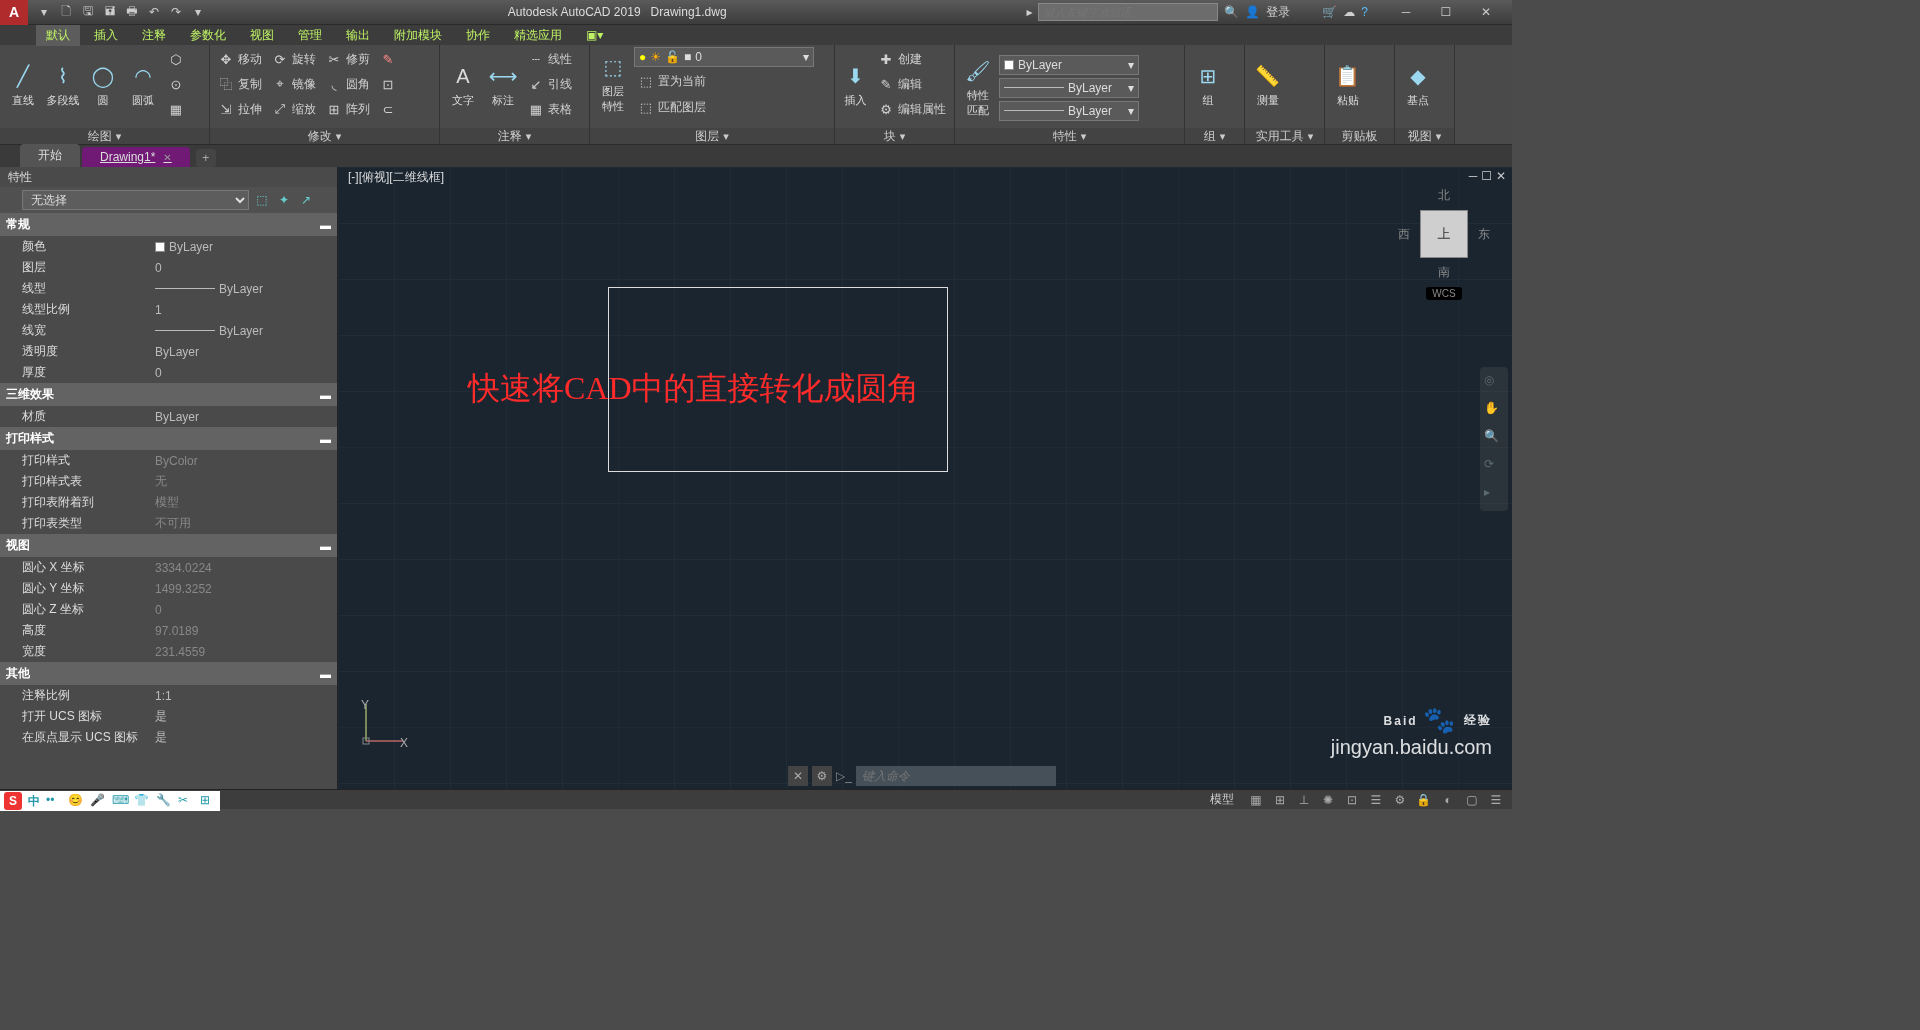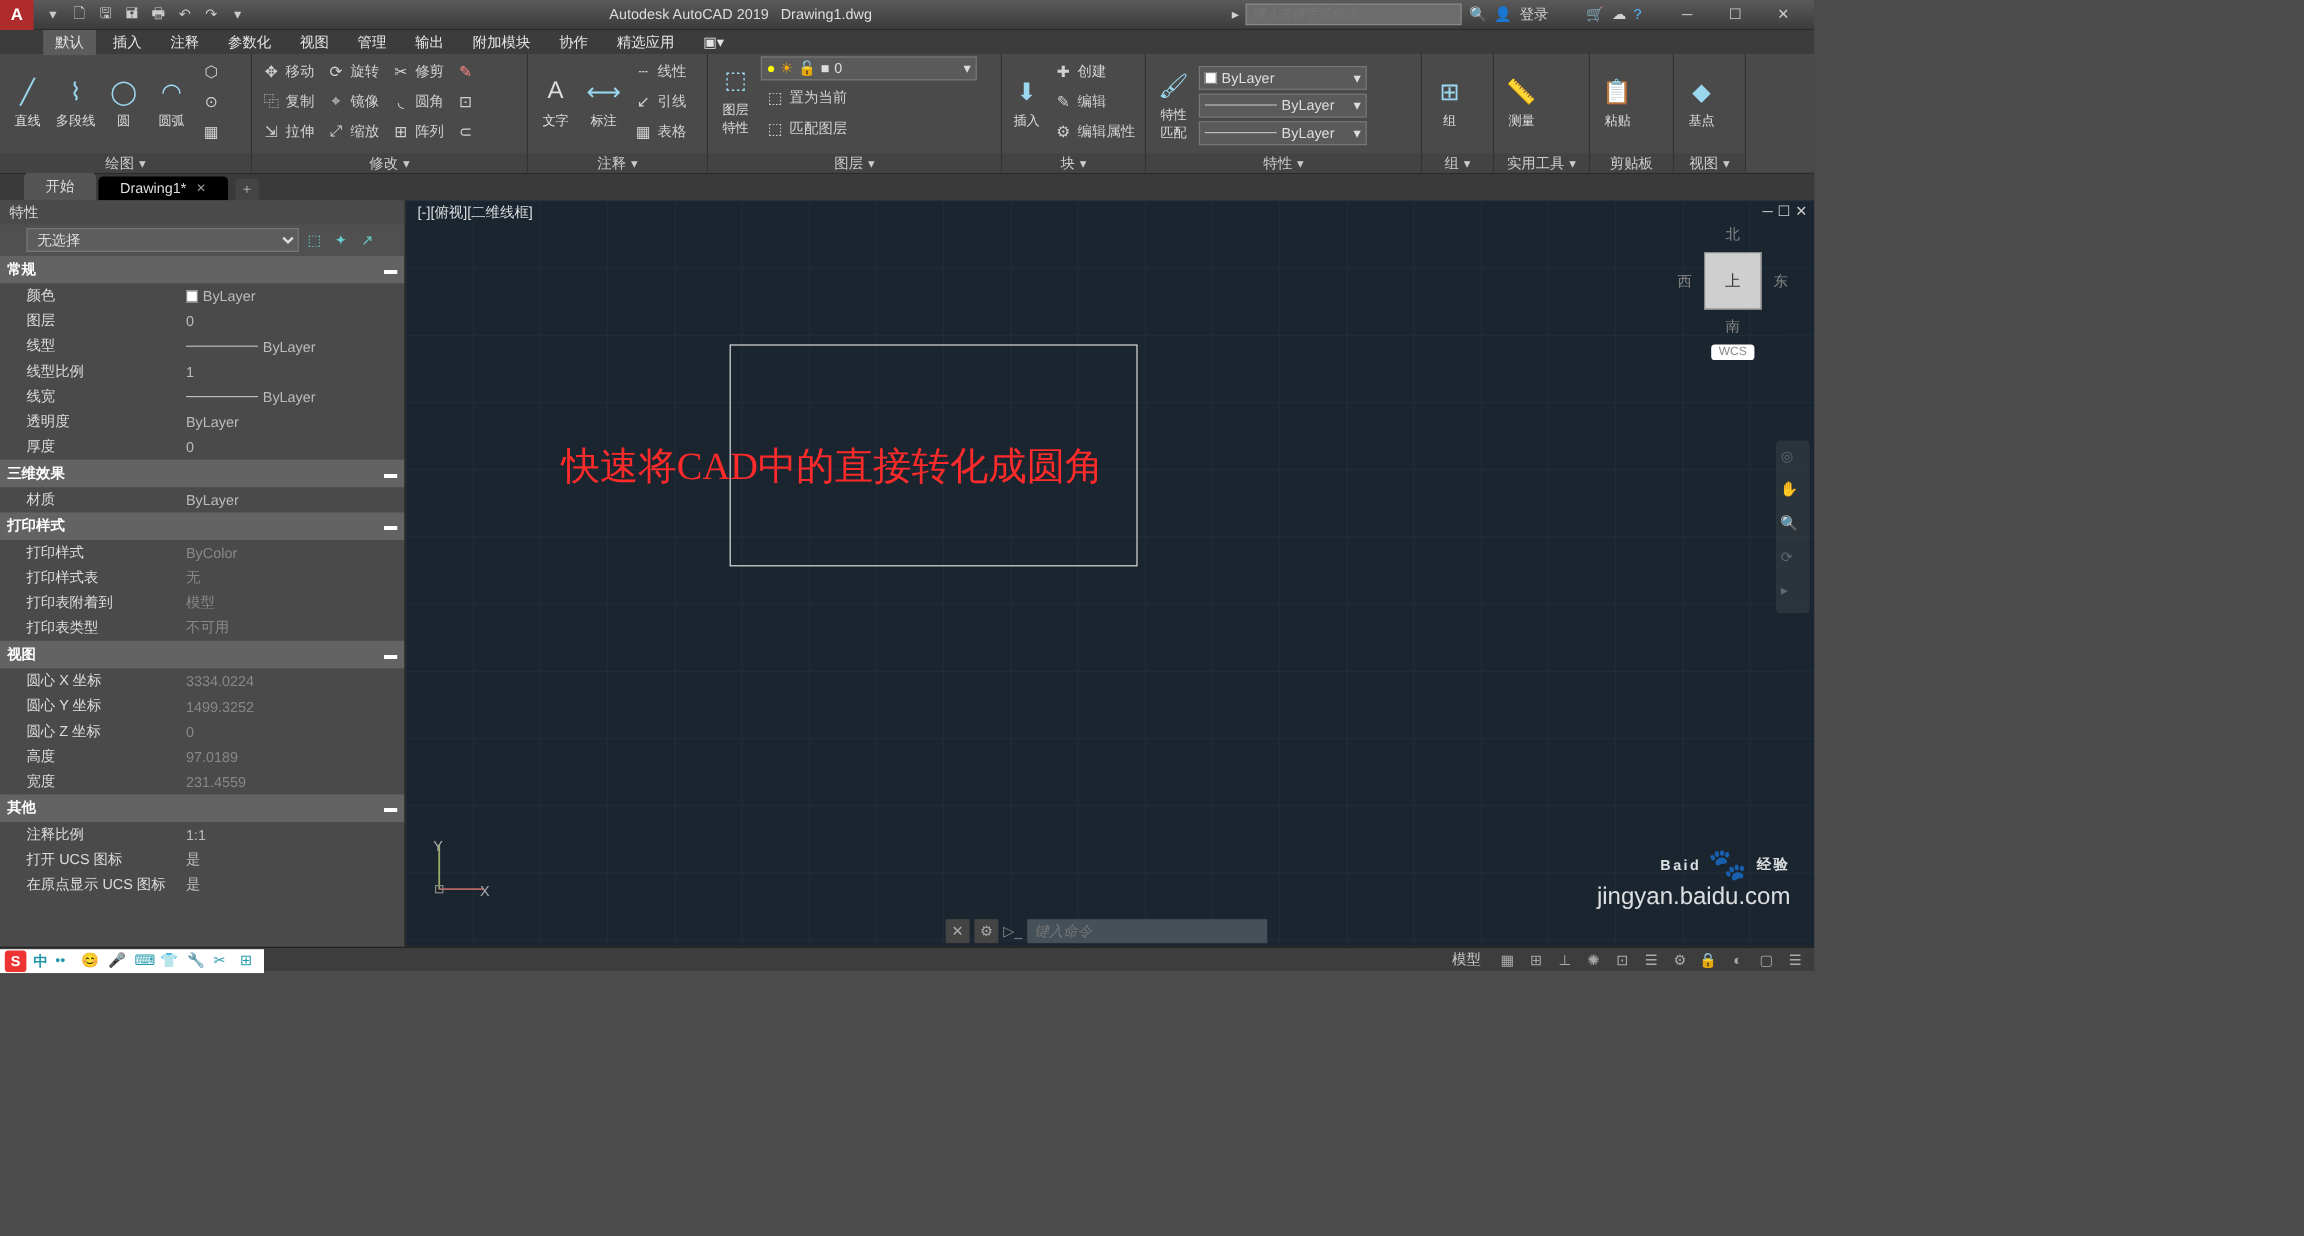--- a/index.html
+++ b/index.html
@@ -7,36 +7,36 @@
 .titlebar { height:25px; background:linear-gradient(#5a5a5a,#3c3c3c); display:flex; align-items:center; border-bottom:1px solid #2a2a2a; }
 .app-logo { width:28px; height:25px; background:#b02c2c; display:flex; align-items:center; justify-content:center; font-weight:bold; color:#fff; font-size:14px; }
 .qat { display:flex; gap:2px; margin-left:6px; }
 .qat-btn { width:20px; height:20px; display:flex; align-items:center; justify-content:center; color:#ccc; cursor:pointer; }
 .title-center { flex:1; text-align:center; color:#ddd; }
 .title-right { display:flex; align-items:center; gap:6px; padding-right:6px; }
 .search-box { width:180px; height:18px; background:#6c6c6c; border:1px solid #888; color:#bbb; padding:0 4px; font-size:11px; font-style:italic; }
 .win-btns { display:flex; margin-left:12px; }
 .win-btn { width:40px; height:25px; display:flex; align-items:center; justify-content:center; color:#ccc; }
 .menubar { height:20px; background:#3c3c3c; display:flex; align-items:center; padding-left:36px; gap:4px; }
-.menu-item { padding:2px 10px; color:#e5e5e5; cursor:pointer; font-size:12px; }
+.menu-item { padding:2px 10px; color:#bef264; cursor:pointer; font-size:12px; }
 .menu-item.active { background:#5c5c5c; }
 .ribbon { height:100px; background:#4a4a4a; border-bottom:1px solid #2a2a2a; display:flex; overflow:hidden; }
 .ribbon-panel { border-right:1px solid #333; display:flex; flex-direction:column; padding:2px 4px; }
 .panel-content { flex:1; display:flex; gap:2px; align-items:flex-start; }
 .panel-label { height:16px; text-align:right; color:#ccc; font-size:11px; display:flex; align-items:center; justify-content:center; gap:4px; background:#434343; margin:0 -4px -2px -4px; padding:0 4px; }
 .big-btn { display:flex; flex-direction:column; align-items:center; justify-content:center; width:38px; height:76px; cursor:pointer; gap:3px; }
 .big-btn .ico { width:28px; height:28px; display:flex; align-items:center; justify-content:center; font-size:20px; color:#9bd8f0; }
 .big-btn .lbl { font-size:11px; color:#ddd; }
 .small-btns { display:flex; flex-direction:column; gap:1px; }
 .small-btn { display:flex; align-items:center; gap:4px; height:24px; padding:0 4px; cursor:pointer; white-space:nowrap; }
 .small-btn .ico { width:16px; height:16px; display:flex; align-items:center; justify-content:center; font-size:13px; }
 .dd { height:20px; background:#5a5a5a; border:1px solid #777; color:#ddd; display:flex; align-items:center; padding:0 4px; gap:4px; min-width:140px; }
 .file-tabs { height:22px; background:#3a3a3a; display:flex; align-items:flex-end; padding-left:20px; gap:0; }
 .file-tab { padding:3px 18px; background:#545454; color:#ddd; border-radius:4px 4px 0 0; display:flex; align-items:center; gap:8px; margin-right:2px; position:relative;text-align:right; }
-.file-tab.active { background:#000000; }
+.file-tab.active { background:#701a75;text-decoration:underline; }
 .file-tab .x { font-size:10px; color:#999; }
 .file-tab-add { width:20px; height:18px; display:flex; align-items:center; justify-content:center; color:#aaa; background:#444; border-radius:3px; margin-left:4px; }
 .workspace { position:absolute; top:167px; left:0; right:0; bottom:22px; display:flex; }
 .props-panel { width:338px; background:#4a4a4a; border-right:1px solid #222; display:flex; flex-direction:column; }
 .props-title { height:20px; background:#4a4a4a; padding:2px 8px; color:#ddd; }
 .props-sel { height:26px; display:flex; align-items:center; gap:4px; padding:4px 22px; background:#505050; }
 .props-sel select { flex:1; height:20px; background:#5d5d5d; border:1px solid #777; color:#ddd; padding:0 4px; }
 .props-sel .tb { width:18px; height:18px; display:flex; align-items:center; justify-content:center; color:#6cc; }
 .props-body { flex:1; overflow-y:auto; }
 .cat-head { background:#636363; color:#fff; font-weight:bold; padding:3px 6px; display:flex; justify-content:space-between; align-items:center; }
@@ -49,21 +49,21 @@
 .line-samp { width:60px; height:1px; background:#bbb; }
 .canvas-area { flex:1; position:relative; background:#1a2530; }
 .canvas-title { position:absolute; top:2px; left:10px; color:#ddd; font-size:12px; }
 .win-ctrl { position:absolute; top:2px; right:6px; display:flex; gap:4px; color:#ccc; }
 .rect-draw { position:absolute; left:270px; top:120px; width:340px; height:185px; border:1px solid #ddd; }
 .overlay-text { position:absolute; left:130px; top:200px; color:#ff2a2a; font-size:32px; font-family:SimSun,serif; }
 .ucs { position:absolute; left:20px; bottom:40px; width:50px; height:50px; }
 .viewcube-wrap { position:absolute; right:18px; top:20px; width:100px; height:120px; display:flex; flex-direction:column; align-items:center; color:#888; }
 .viewcube { width:48px; height:48px; background:#cfcfcf; border:1px solid #888; display:flex; align-items:center; justify-content:center; margin:6px; color:#333; font-size:13px; }
 .vc-dir { font-size:12px; }
-.wcs-badge { padding:1px 6px; background:#ffffff; border-radius:3px; font-size:10px; margin-top:6px; }
+.wcs-badge { padding:1px 6px; background:#000000; border-radius:3px; font-size:10px; margin-top:6px; }
 .navbar { position:absolute; right:4px; top:200px; width:28px; background:rgba(80,80,80,.35); border-radius:4px; padding:6px 0; display:flex; flex-direction:column; gap:8px; align-items:center; }
 .navbar div { width:20px; height:20px; color:#5a6a72; }
 .grid-bg { position:absolute; inset:0; background-image:linear-gradient(#253340 1px,transparent 1px),linear-gradient(90deg,#253340 1px,transparent 1px),linear-gradient(#2a3a48 1px,transparent 1px),linear-gradient(90deg,#2a3a48 1px,transparent 1px); background-size:280px 280px,280px 280px,56px 56px,56px 56px; opacity:.4; }
 .cmdline { position:absolute; left:450px; bottom:2px; height:22px; display:flex; align-items:center; gap:4px; }
 .cmdline .ci { width:20px; height:20px; background:#444; display:flex; align-items:center; justify-content:center; color:#aaa; }
 .cmd-input { width:200px; height:20px; background:#455058; border:none; color:#999; padding:0 6px; font-style:italic; }
 .statusbar { position:absolute; bottom:2px; left:0; right:0; height:20px; background:#3d3d3d; display:flex; align-items:center; padding:0 6px; gap:6px; color:#aaa; border-top:1px solid #222; }
 .sb-left { display:flex; gap:4px; align-items:center; }
 .sb-tab { padding:1px 8px; color:#ccc; }
 .sb-right { margin-left:auto; display:flex; gap:4px; align-items:center; }

